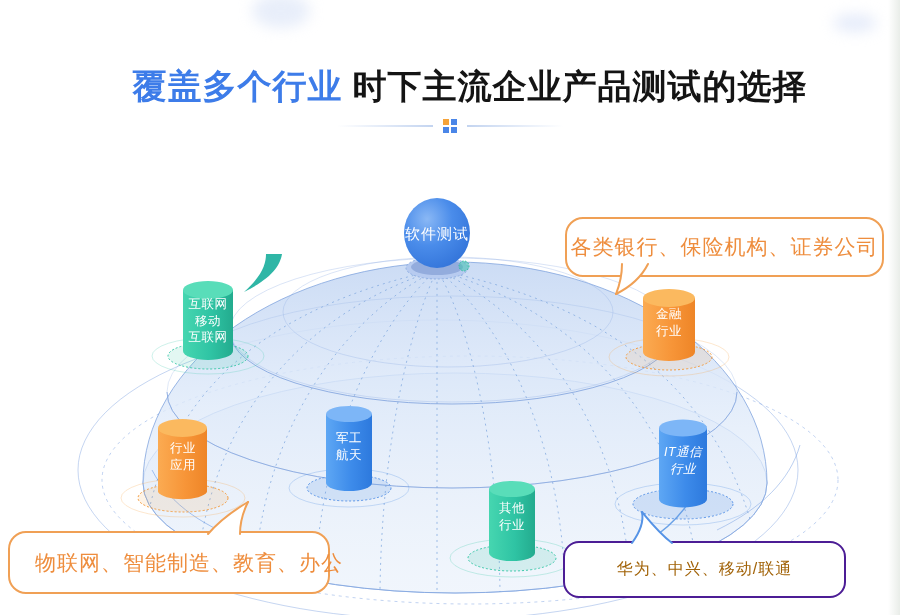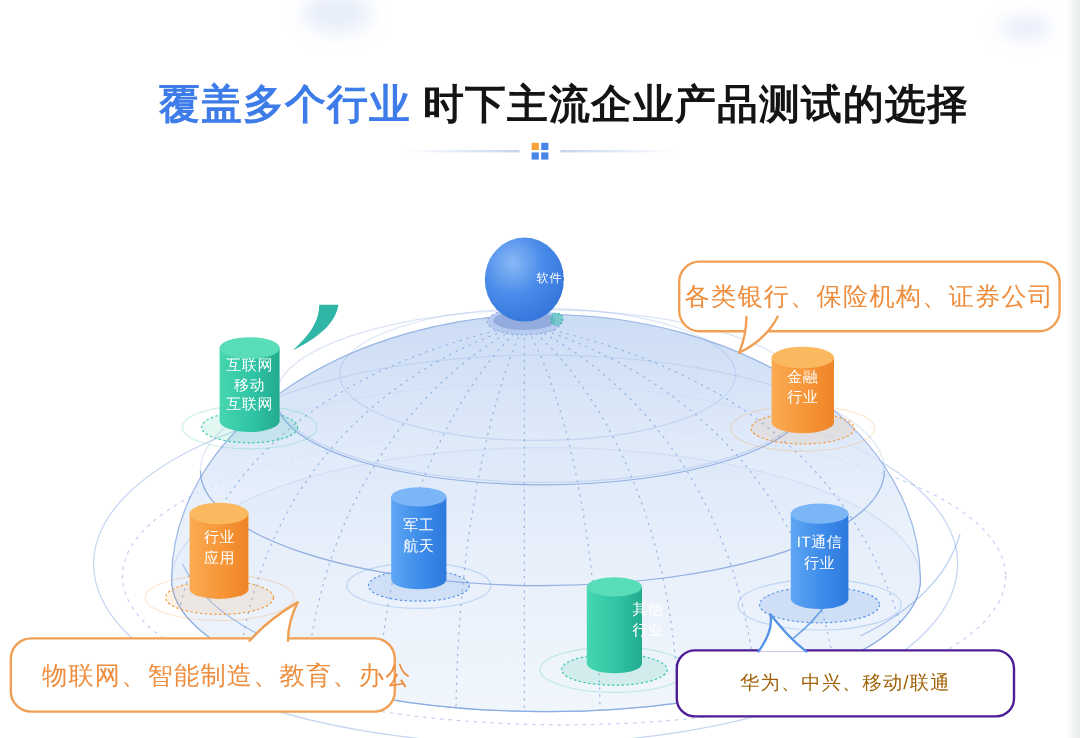--- a/index.html
+++ b/index.html
@@ -26,21 +26,21 @@
   .grid-icon i:nth-child(1){background:#f5a33a;}
   .grid-icon i:nth-child(2),.grid-icon i:nth-child(3),.grid-icon i:nth-child(4){background:#4a86e8;}
 
   
   #scene{position:absolute;left:0;top:0;}
 
   
   .cyl-label{position:absolute;transform:translateX(-50%);color:#fff;
     font-size:12.5px;font-weight:500;line-height:1.32;text-align:center;white-space:pre-line;letter-spacing:.5px;}
   .sphere-label{position:absolute;transform:translateX(-50%);color:#fff;
-    font-size:10px;font-weight:500;letter-spacing:1px;white-space:nowrap;margin-left:32px;}
+    font-size:15px;font-weight:500;letter-spacing:1px;white-space:nowrap;}
 
   
   .bubble{position:absolute;display:flex;align-items:center;justify-content:center;
     box-sizing:border-box;white-space:nowrap;letter-spacing:1px;}
   .bubble.green{left:28px;top:196px;width:297px;height:62px;border-radius:18px;
     background:linear-gradient(90deg,#62d591,#28b2a9);color:#fff;font-size:20px;font-weight:500;
     box-shadow:0 6px 14px rgba(60,190,160,.25);}
   .bubble.tr{left:565px;top:205px;width:319px;height:60px;border-radius:18px;
     background:#fff;border:2px solid #f0a055;color:#ee8d3d;font-size:21px;margin-top:12px;}
   .bubble.bl{left:8px;top:531px;width:322px;height:63px;border-radius:18px;
@@ -187,23 +187,23 @@
   <div class="sphere-label" style="left:437px;top:225px;">软件测试</div>
   <div class="cyl-label" style="left:208px;top:296px;">互联网
 移动
 互联网</div>
   <div class="cyl-label" style="left:669px;top:306px;font-family:Liberation Serif, serif;">金融
 行业</div>
   <div class="cyl-label" style="left:183px;top:440px;">行业
 应用</div>
   <div class="cyl-label" style="left:349px;top:430px;">军工
 航天</div>
-  <div class="cyl-label" style="left:512px;top:500px;margin-left:28px;">其他
+  <div class="cyl-label" style="left:512px;top:500px;">其他
 行业</div>
-  <div class="cyl-label" style="left:683px;top:444px;">IT通信
+  <div class="cyl-label" style="left:683px;top:444px;font-style:italic;">IT通信
 行业</div>
 
   <svg class="tail" style="left:236px;top:254px;" width="52" height="40">
     <path d="M46 0 C44 12 36 24 8 38 C26 22 30 10 30 0 Z" fill="#2fb6a6"></path>
   </svg>
 
   <div class="bubble tr">
     <span>各类银行、保险机构、证券公司</span>
   </div>
   <svg class="tail" style="left:606px;top:262px;" width="52" height="36">

